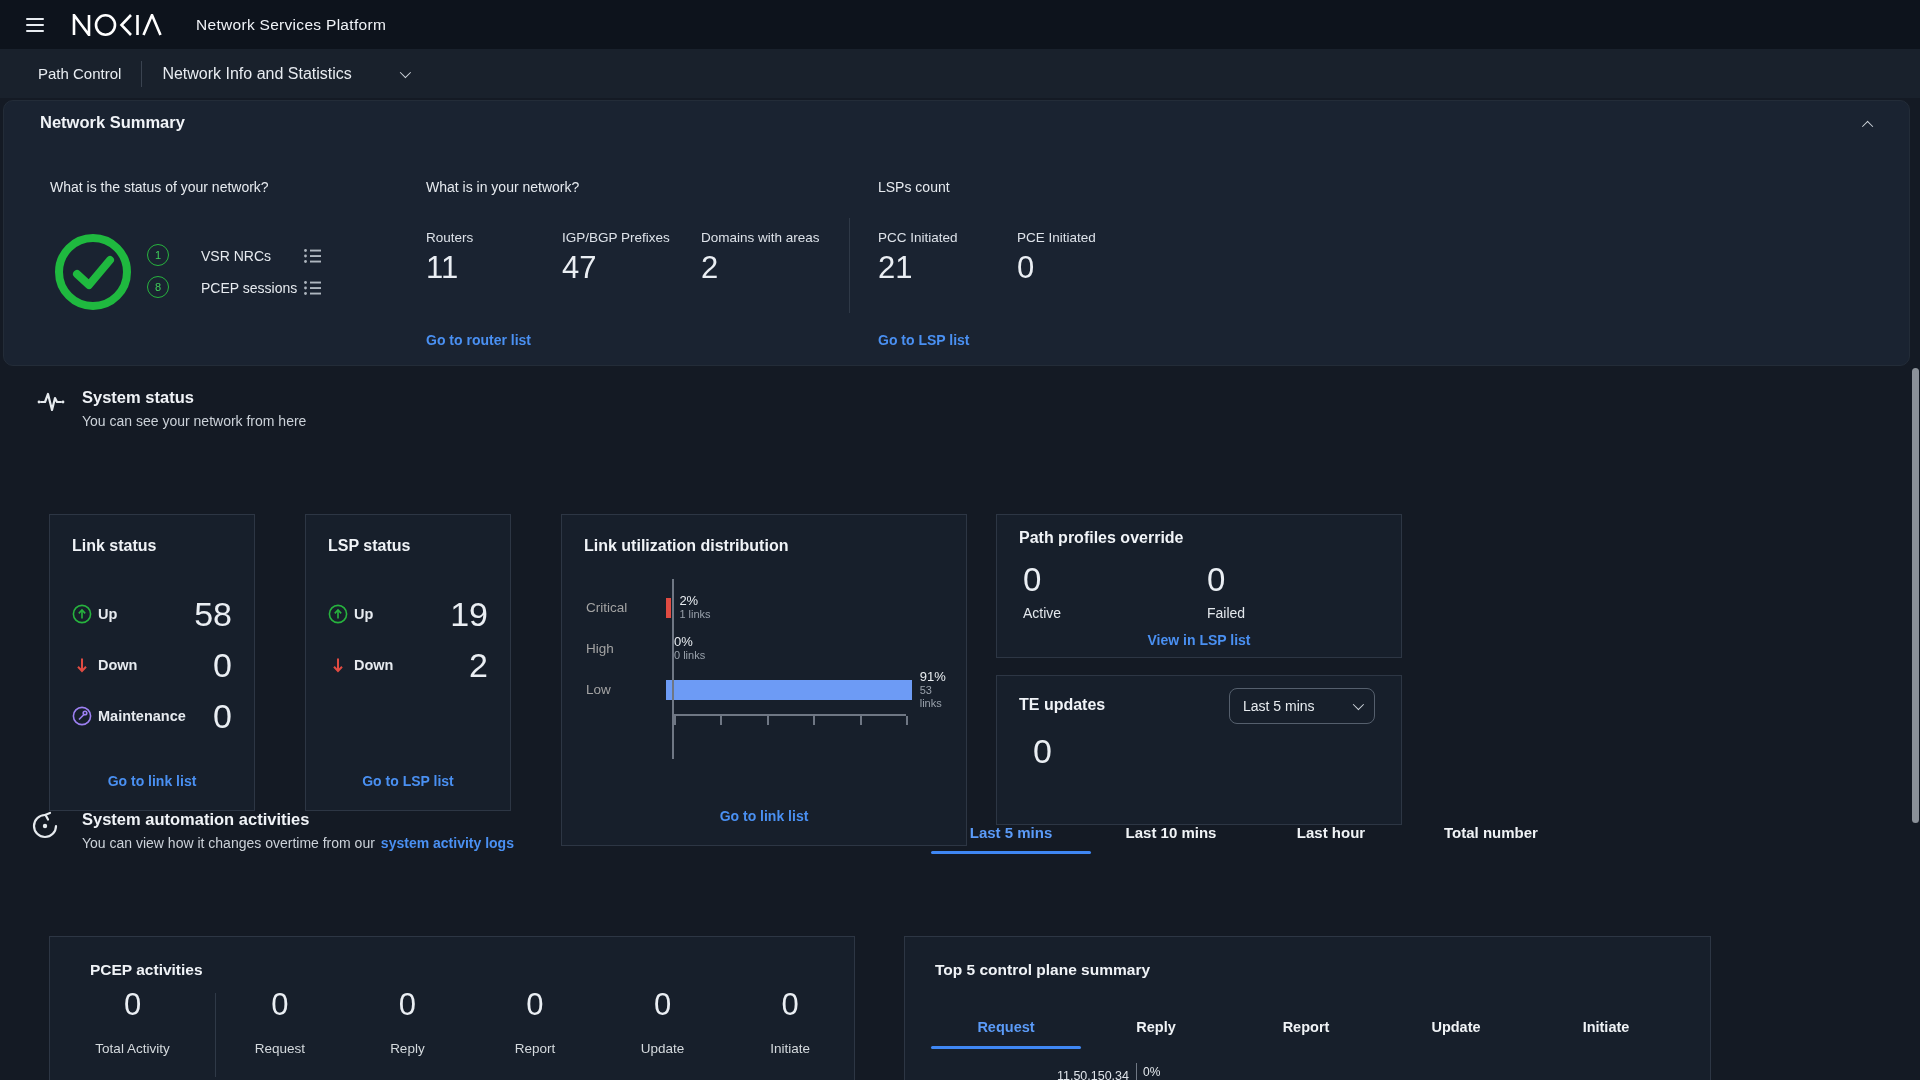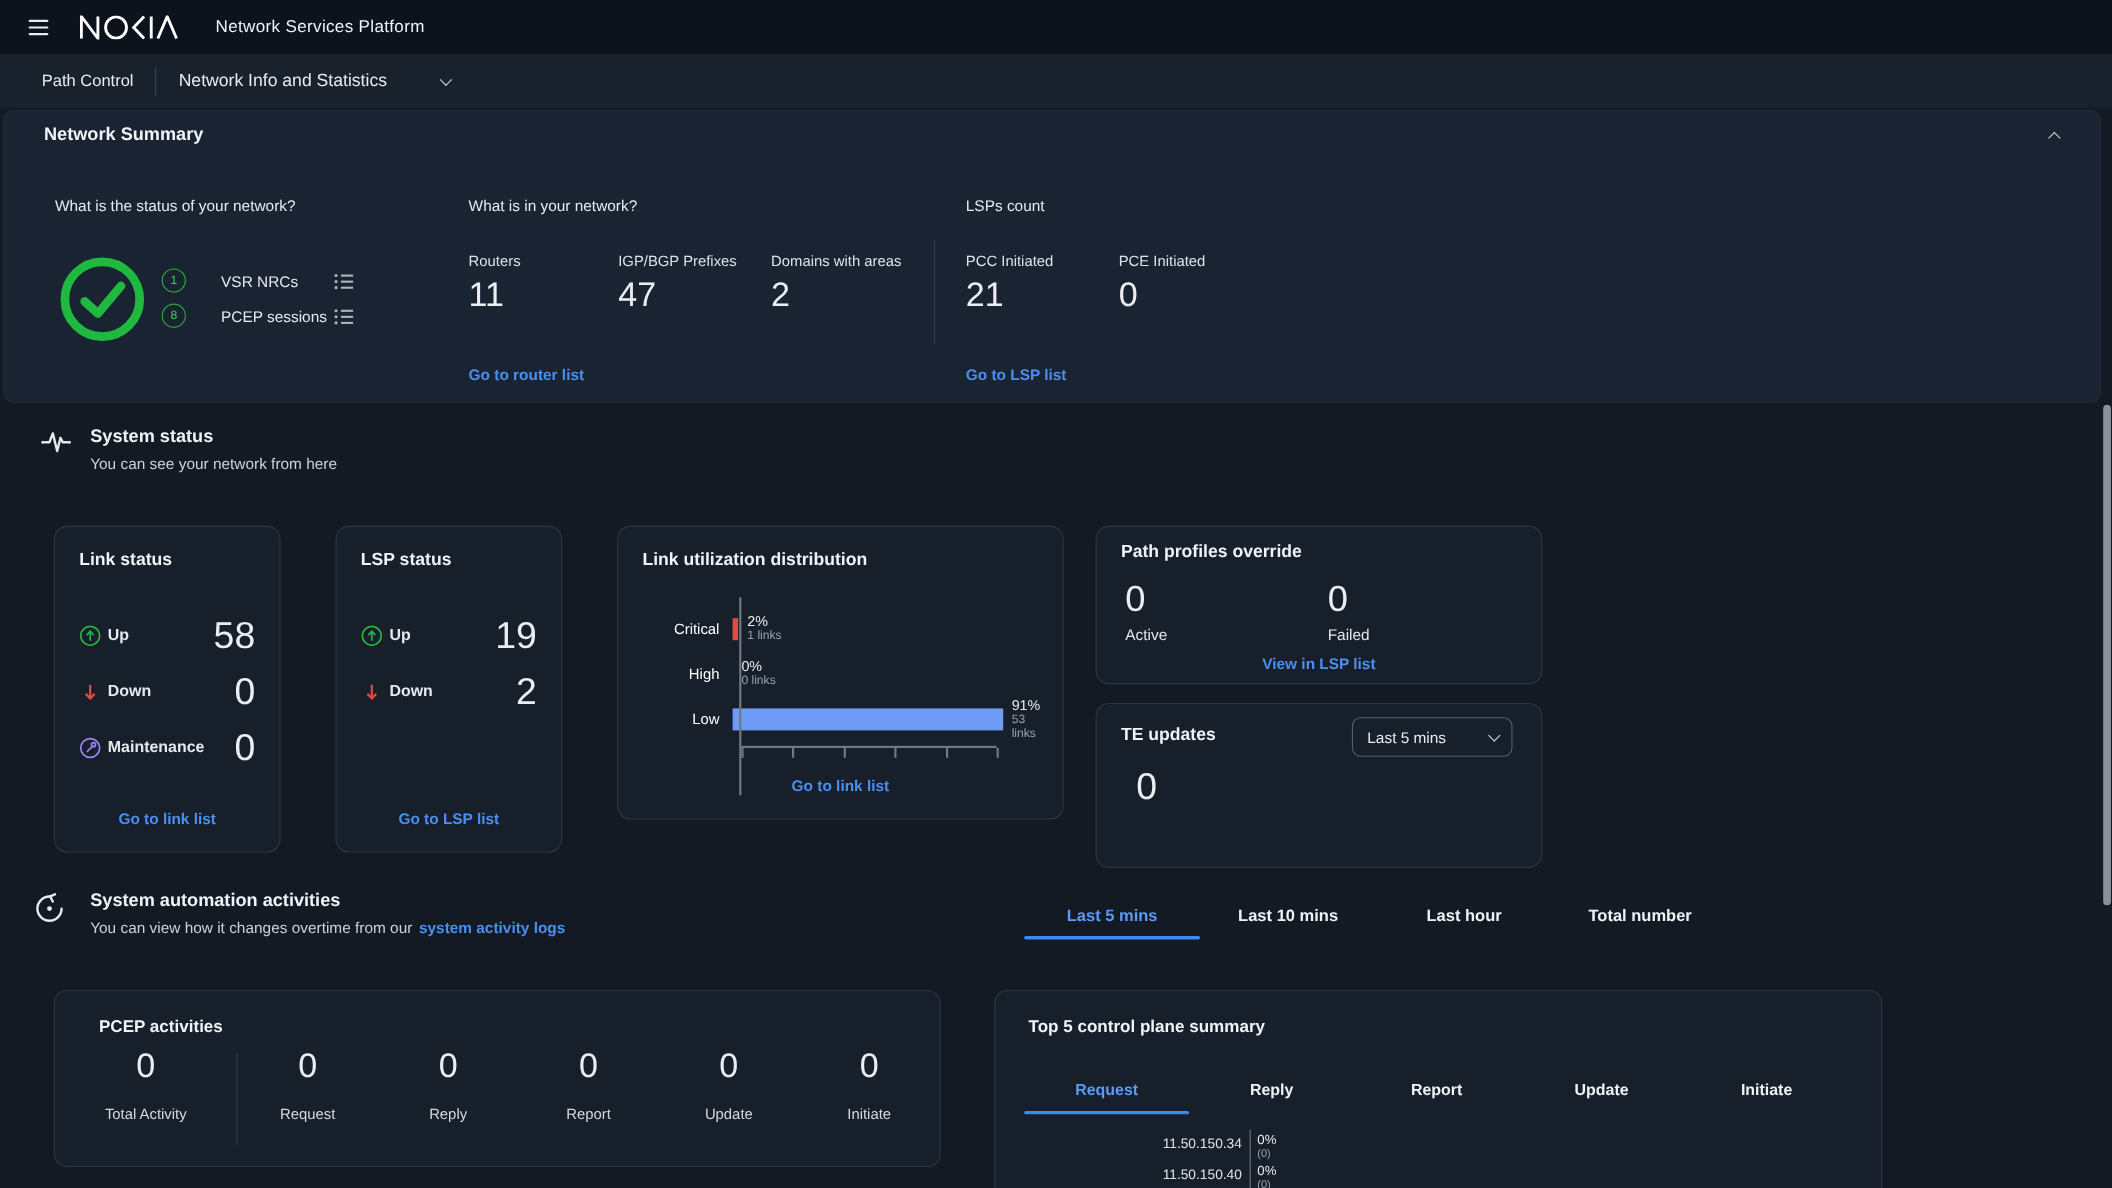--- a/index.html
+++ b/index.html
@@ -43,33 +43,33 @@
   .stat-col .sv { font-size:31px; font-weight:300; color:#eaeef3; margin-top:5px; line-height:36px; }
   .blue-link { color:#4a90f2; font-size:14px; font-weight:700; cursor:pointer; }
   .v-div { position:absolute; width:1px; background:#2f3947; }
 
   
   .sec-icon { position:absolute; }
   .sec-title { position:absolute; font-size:16.5px; font-weight:700; color:#f0f3f7; }
   .sec-sub { position:absolute; font-size:14px; color:#ccd2d9; }
 
   
-  .card { position:absolute; background:#171f2b; border:1px solid #2d3644; border-radius:12px; }
+  .card { position:absolute; background:#171f2b; border:1px solid #2d3644; border-radius:0;margin-top:36px; }
   .card-title { position:absolute; left:22px; top:22px; font-size:16px; font-weight:700; color:#f0f3f7; }
   .st-rows { position:absolute; left:22px; right:22px; top:82px; }
   .st-row { display:flex; align-items:center; justify-content:space-between; height:34px; margin-bottom:17px; }
   .st-left { display:flex; align-items:center; gap:6px; font-size:14.5px; color:#e6eaef;font-weight:bold; }
   .st-val { font-size:34px; font-weight:300; color:#eaeef3; }
   .card-link { position:absolute; left:0; right:0; bottom:20px; text-align:center; }
 
   
   .lu-chart { position:absolute; left:24px; top:72px; width:360px; }
   .lu-vline { position:absolute; left:86px; top:-8px; width:2px; height:180px; background:#6f7784; }
   .lu-row { display:flex; align-items:center; height:41px; }
-  .lu-cat { width:78px; text-align:right; padding-right:10px; font-size:13.5px; color:#ffffff; }
+  .lu-cat { width:78px; padding-right:10px; font-size:13.5px; color:#a3a3a3; }
   .lu-plot { display:flex; align-items:center; margin-left:2px; width:270px; }
   .lu-bar { height:20px; flex:none; }
   .lu-vals { margin-left:8px; }
   .lu-vals .pct { font-size:13px; color:#e9edf1; line-height:14px; }
   .lu-vals .cnt { font-size:11px; color:#99a1ab; line-height:13px; }
   .lu-axis { position:relative; margin-left:88px; width:232px; height:12px; border-top:2px solid #6f7784; margin-top:4px; }
   .lu-axis i { position:absolute; top:0; width:2px; height:9px; background:#6f7784; }
 
   
   .pp-col { position:absolute; top:46px; }
@@ -272,21 +272,21 @@
             <polyline points="6,11.8 10,16 14,11.8"></polyline>
         </svg>
         <span>Down</span>
       </span>
       <span class="st-val">2</span>
     </div>
   </div>
   <div class="card-link"><a class="blue-link">Go to LSP list</a></div>
 </div>
 
-<div class="card" style="left:561px; top:478px; width:406px; height:267px;">
+<div class="card" style="left:561px; top:478px; width:406px; height:332px;">
   <div class="card-title">Link utilization distribution</div>
   <div class="lu-chart">
     <div class="lu-vline"></div>
     <div class="lu-row">
       <span class="lu-cat">Critical</span>
       <div class="lu-plot">
         <div class="lu-bar" style="width: 2%; background: rgb(224, 75, 66);"></div>
         <div class="lu-vals">
             <div class="pct">2%</div>
             <div class="cnt">1 links</div>

